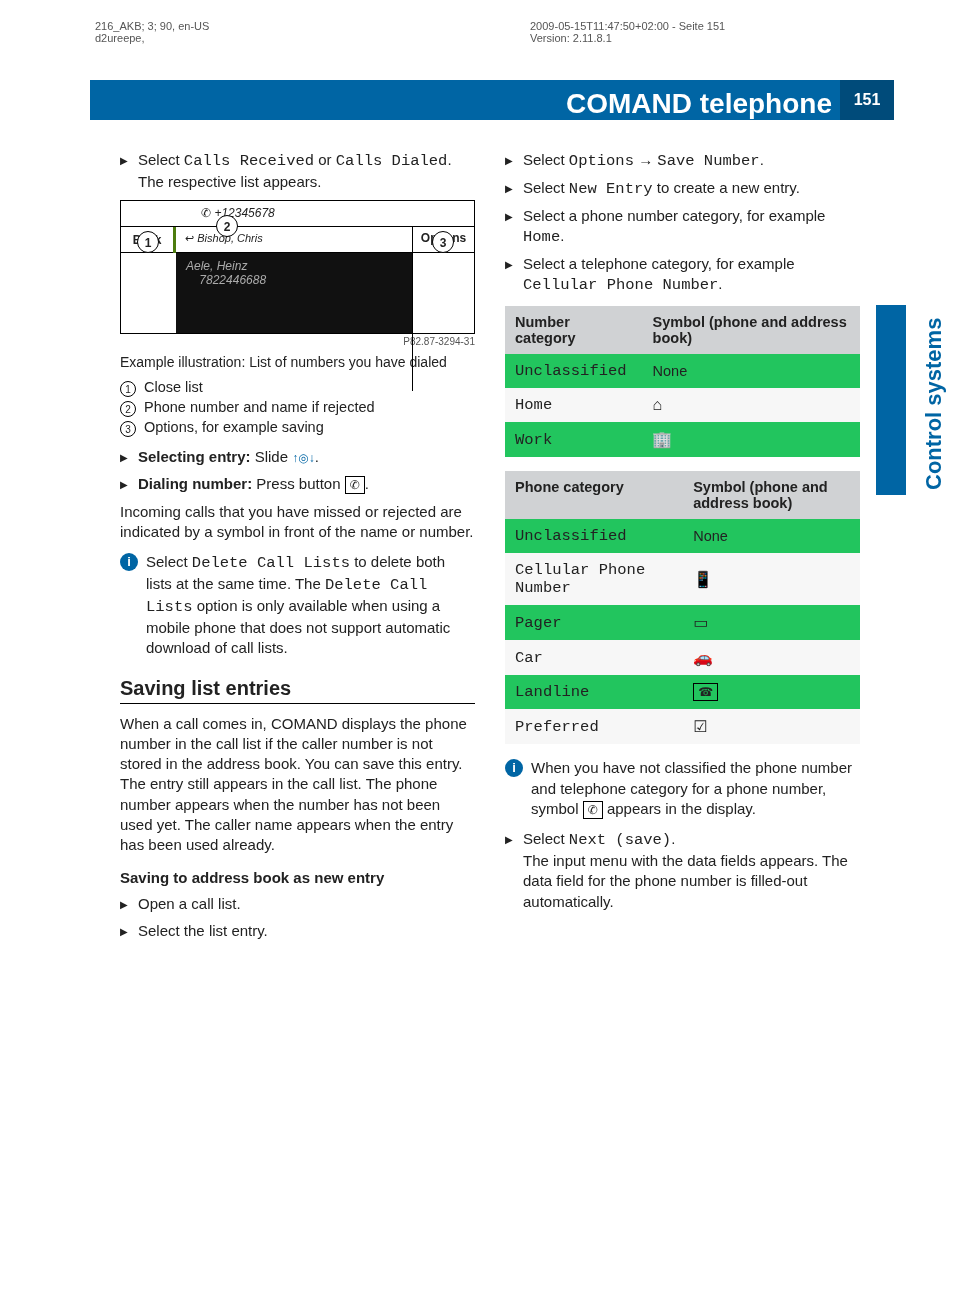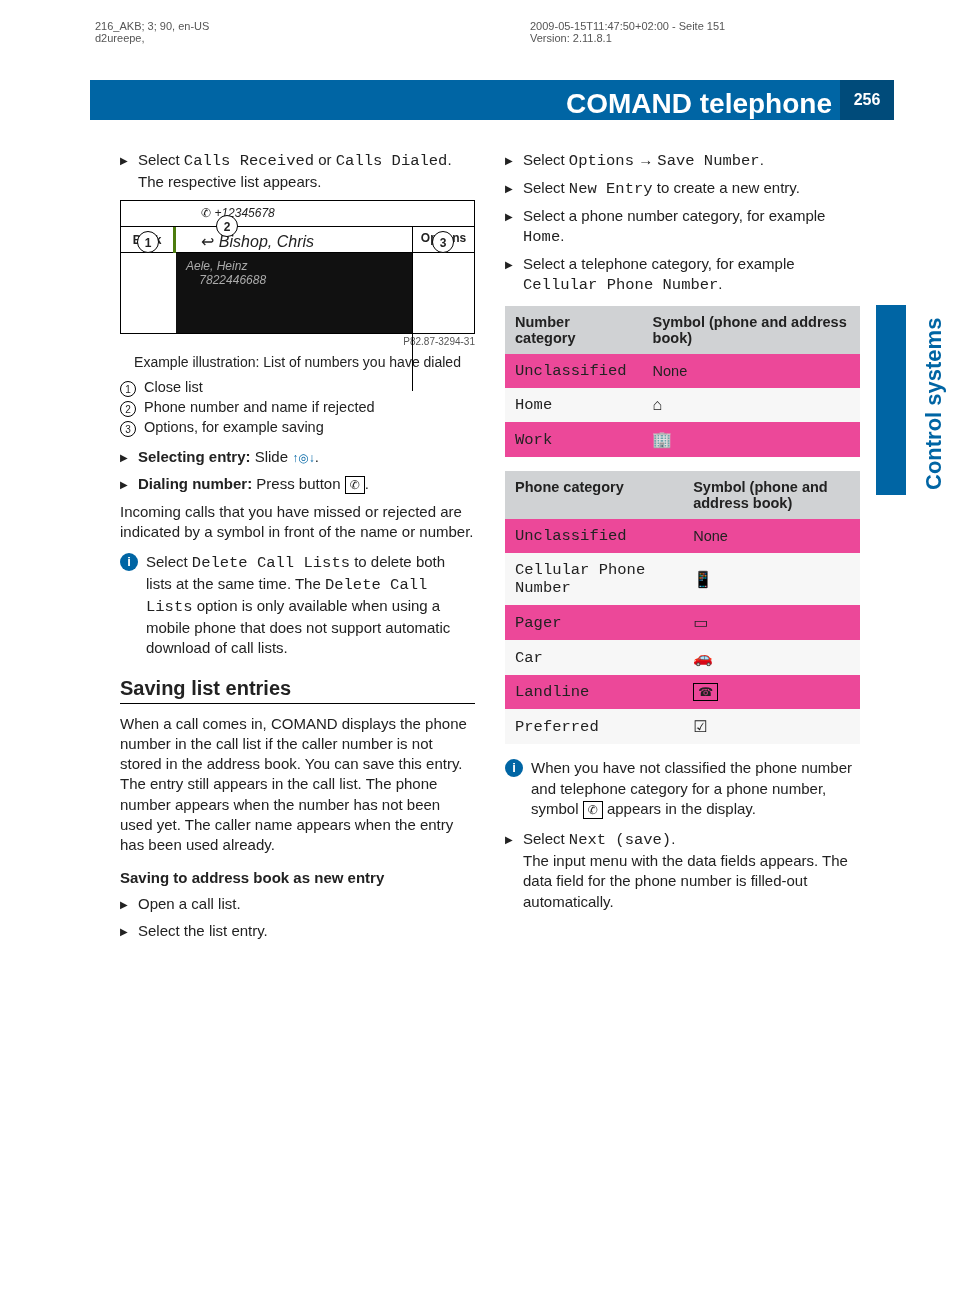--- a/index.html
+++ b/index.html
@@ -44,58 +44,58 @@
   .illus {
     width: 100%; height: 134px; border: 1px solid #000; margin-top: 8px;
     position: relative; background: #fff;
   }
   .illus .toprow { position: absolute; top:0; left:0; right:0; height:26px; border-bottom:1px solid #000; }
   .illus .midrow { position: absolute; top:26px; left:0; right:0; height:26px; border-bottom:1px solid #000; }
   .illus .back { position:absolute; left:0; top:26px; width:55px; height:26px; border-right:3px solid #4d7c0f; text-align:center; line-height:26px; font-weight:bold; font-size:12px;}
   .illus .opts { position:absolute; right:0; top:26px; width:62px; height:164px; border-left:1px solid #000; text-align:center; padding-top:4px; font-weight:bold; font-size:12px;}
   .illus .body { position:absolute; left:55px; top:52px; right:62px; bottom:0; background:#111; color:#aaa; font-style:italic; font-size:12px; padding:6px 10px;}
   .illus .num { position:absolute; left:80px; top:5px; font-size:12px; font-style:italic;}
-  .illus .bish { position:absolute; left:80px; top:31px; font-size:16px; font-style:italic;}
+  .illus .bish { position:absolute; left:64px; top:31px; font-size:11px; font-style:italic;}
   .illus .c1,.illus .c2,.illus .c3 {
     position:absolute; width:22px; height:22px; border:1.5px solid #000; border-radius:50%;
     text-align:center; line-height:22px; font-weight:bold; font-size:12px; background:#fff;
   }
   .illus .c1 { left:16px; bottom:80px; }
   .illus .c2 { left:95px; bottom:96px; }
   .illus .c3 { right:20px; bottom:80px; }
   .illus-id { text-align:right; font-size:10px; color:#555; margin-top:2px; margin-bottom:6px;}
-  .caption { font-size:14px; line-height:1.3; margin-bottom:8px;text-align:center;}
+  .caption { font-size:14px; line-height:1.3; margin-bottom:8px;}
   .callout { display:flex; margin-bottom:2px; font-size:14.5px;}
   .callout .circ { width:16px;height:16px;border:1px solid #000;border-radius:50%;text-align:center;line-height:15px;font-size:10px;margin-right:8px;margin-top:2px;flex-shrink:0;}
   .para { line-height:1.35; margin:8px 0;}
   .info-row { display:flex; margin:10px 0;}
   .info-icon { width:18px;height:18px;border-radius:50%;background:#0065a4;color:#fff;text-align:center;line-height:18px;font-weight:bold;font-size:13px;margin-right:8px;flex-shrink:0;margin-top:1px;}
   .info-row .txt { flex:1; line-height:1.35;}
   .h3 { font-weight:bold; font-size:20px; border-bottom:1px solid #000; padding-bottom:3px; margin:18px 0 10px;}
   .h4 { font-weight:bold; font-size:15px; margin:14px 0 8px;}
   table.cat { width:100%; border-collapse:collapse; margin:10px 0 14px; font-size:14.5px;}
   table.cat th { text-align:left; background:#d0d2d4; padding:8px 10px; font-weight:bold; vertical-align:top;}
   table.cat td { padding:8px 10px; vertical-align:middle;}
-  table.cat tr.odd td { background:#ec4899;}
+  table.cat tr.odd td { background:#22c55e;}
   table.cat tr.even td { background:#f7f7f7;}
   .sym { font-size:16px; }
   .keybox { display:inline-block; border:1px solid #000; padding:0 4px; font-size:12px; line-height:16px; vertical-align:middle;}
   .slide-sym { font-size:12px; color:#0065a4;}
 </style>
 </head>
 <body>
 
 <div class="meta-top meta-left" style="white-space:pre-line">216_AKB; 3; 90, en-US
 d2ureepe,</div>
 <div class="meta-top meta-right" style="white-space:pre-line">2009-05-15T11:47:50+02:00 - Seite 151
 Version: 2.11.8.1</div>
 
 <div class="blue-bar">
   <span class="title">COMAND telephone</span>
-  <div class="page-no">256</div>
+  <div class="page-no">151</div>
 </div>
 
 <div class="side-tab"></div>
 <div class="side-label">Control systems</div>
 
 <div class="columns">
 
   <div class="col">
     <div class="step">
       <div class="arrow"></div>

